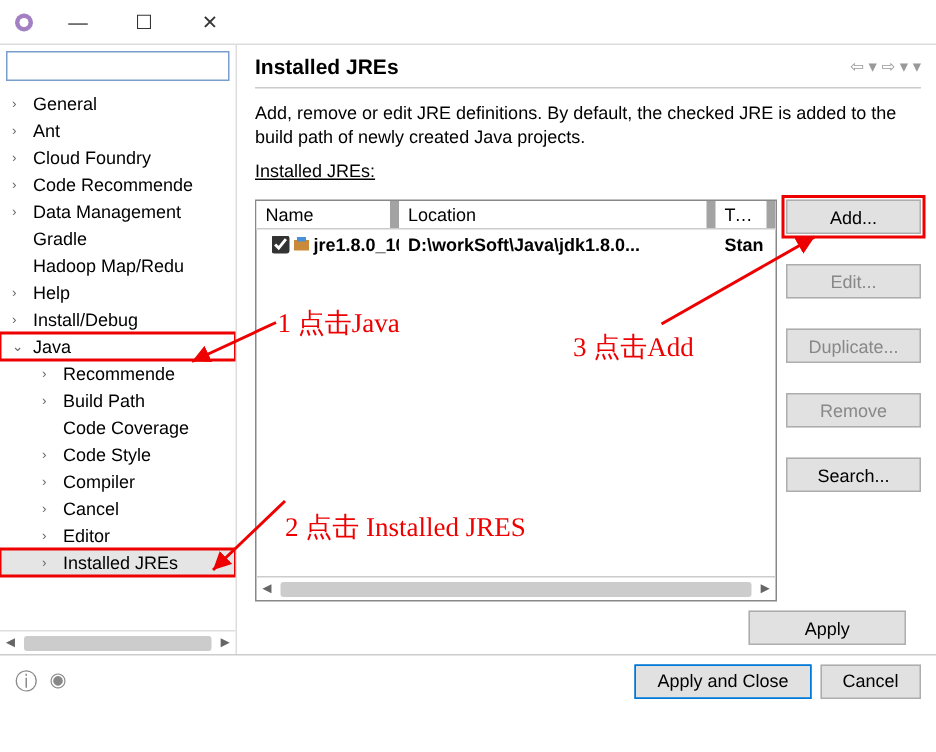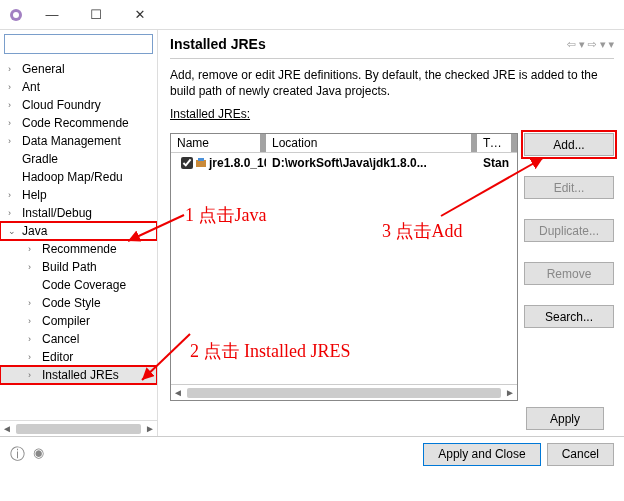--- a/index.html
+++ b/index.html
@@ -252,21 +252,21 @@
       <div class="btns">
         <div class="btn highlight">Add...</div>
         <div class="btn disabled">Edit...</div>
         <div class="btn disabled">Duplicate...</div>
         <div class="btn disabled">Remove</div>
         <div class="btn">Search...</div>
       </div>
     </div>
 
     <div class="apply-row">
-      <div class="btn" style="width:78px;">Apply</div>
+      <div class="btn" style="width:105px;">Apply</div>
     </div>
   </div>
 </div>
 
 <div class="bottom">
   <div class="help-icons">
     <span style="color:#888;font-size:15px;">ⓘ</span>
     <span style="color:#888;font-size:13px;">◉</span>
   </div>
   <div class="spacer"></div>

